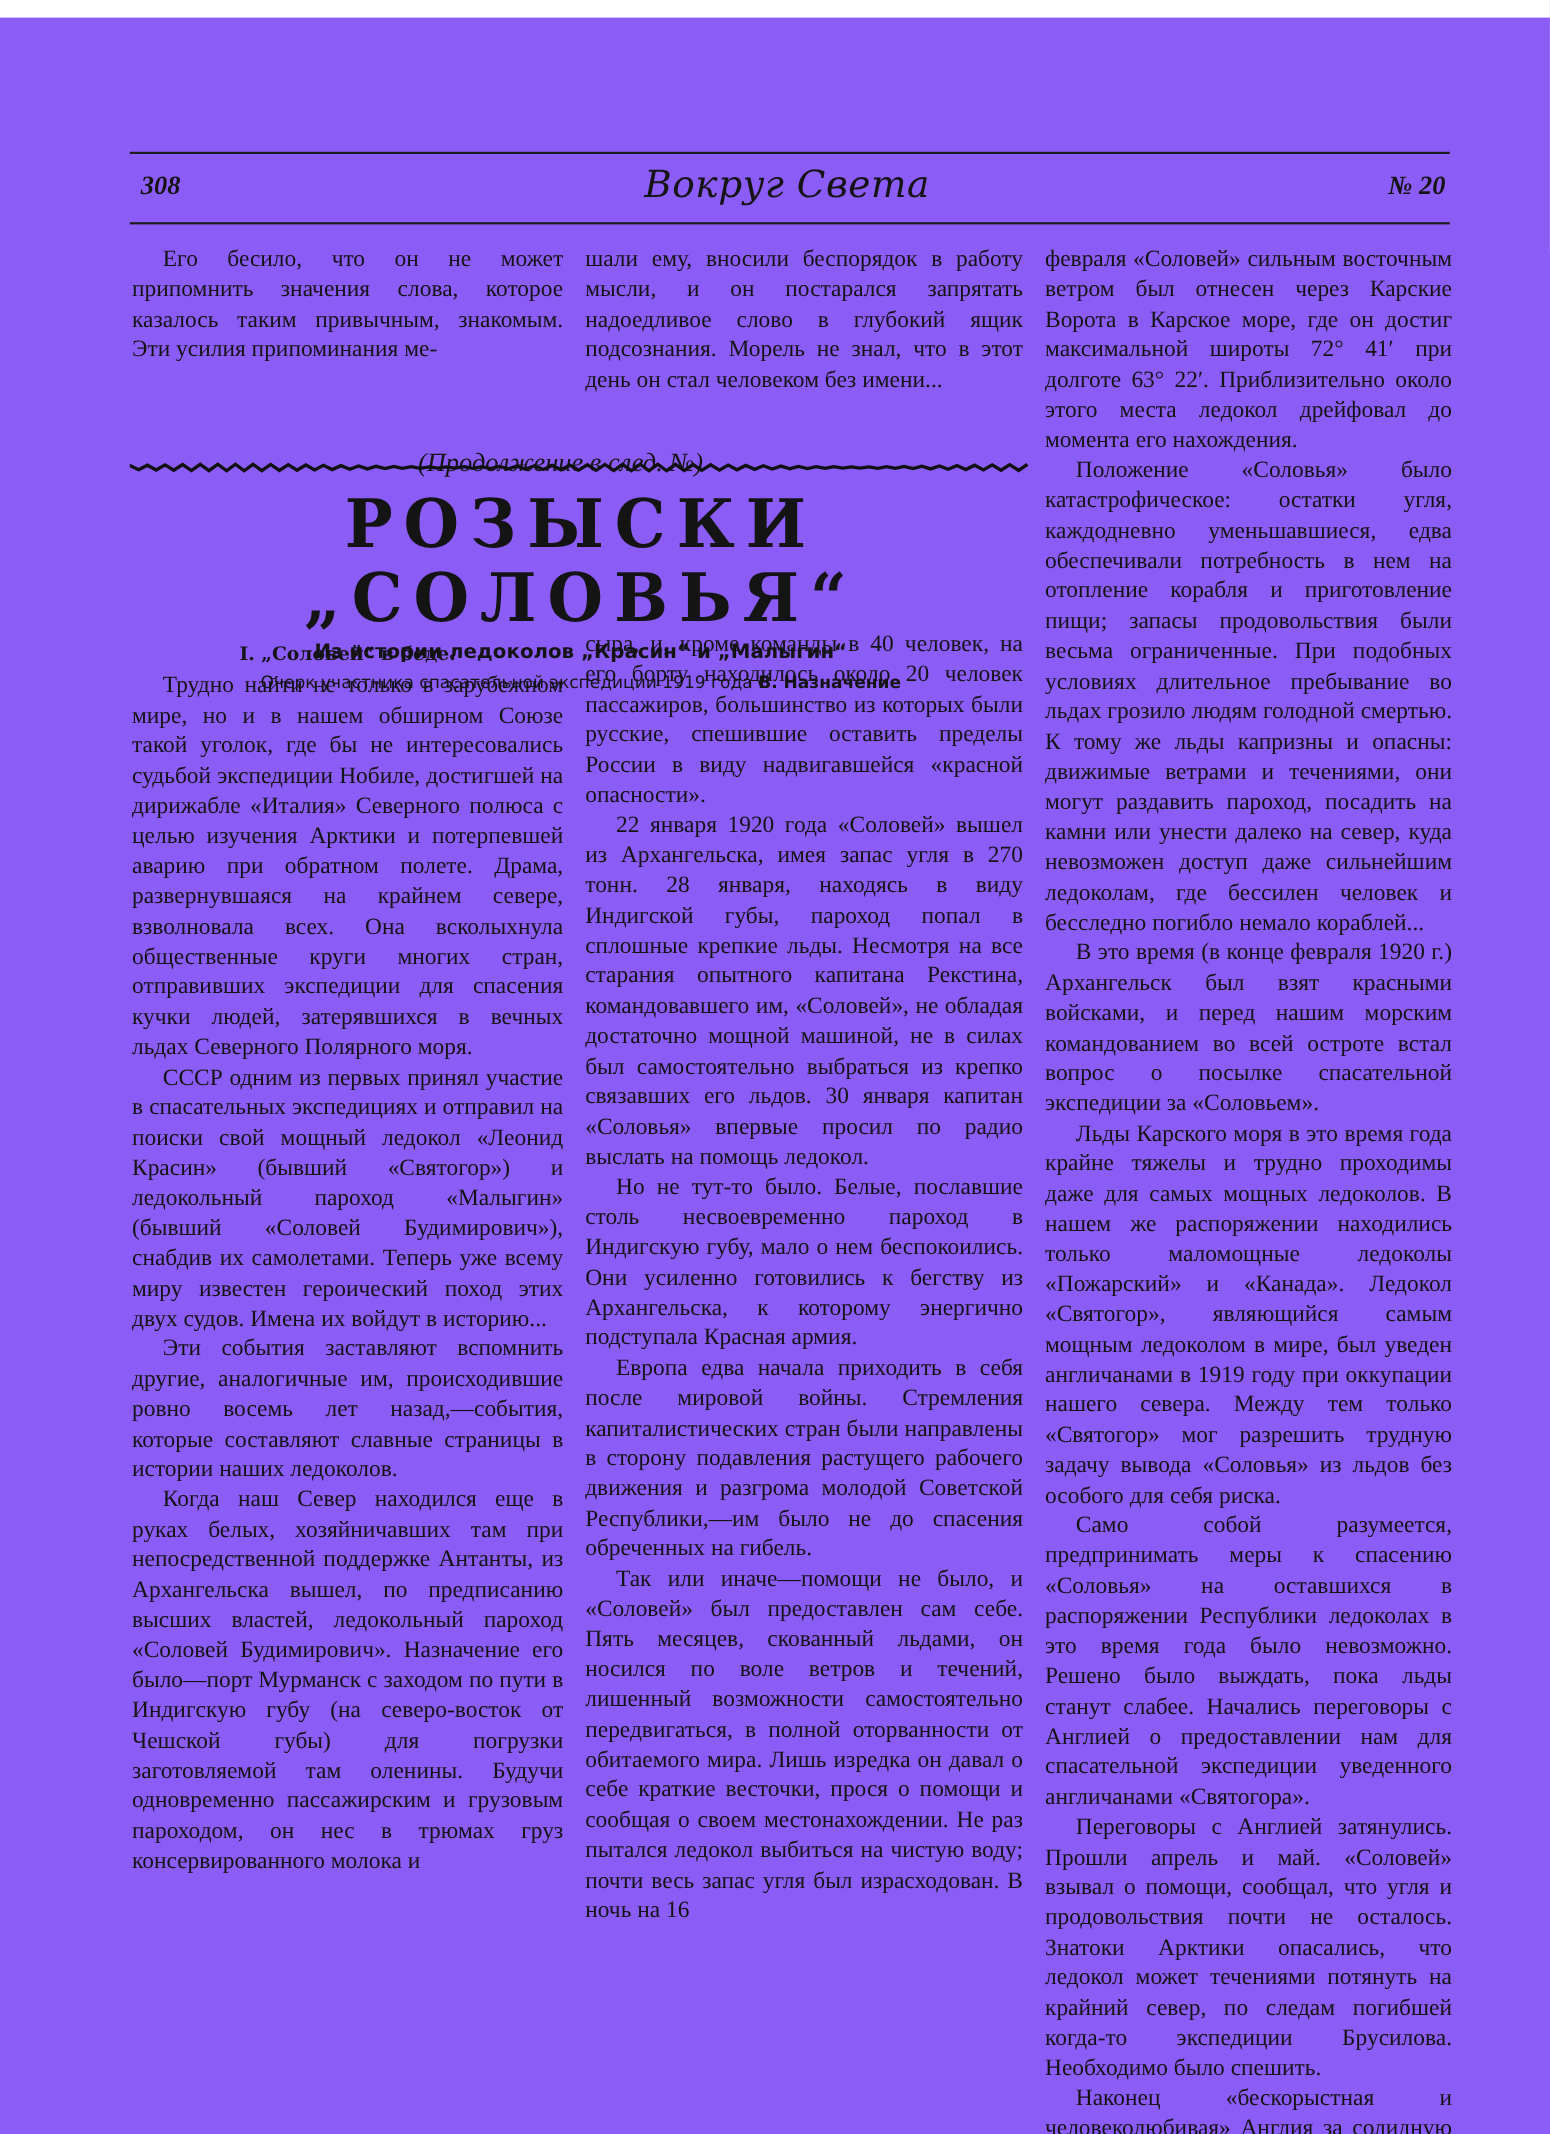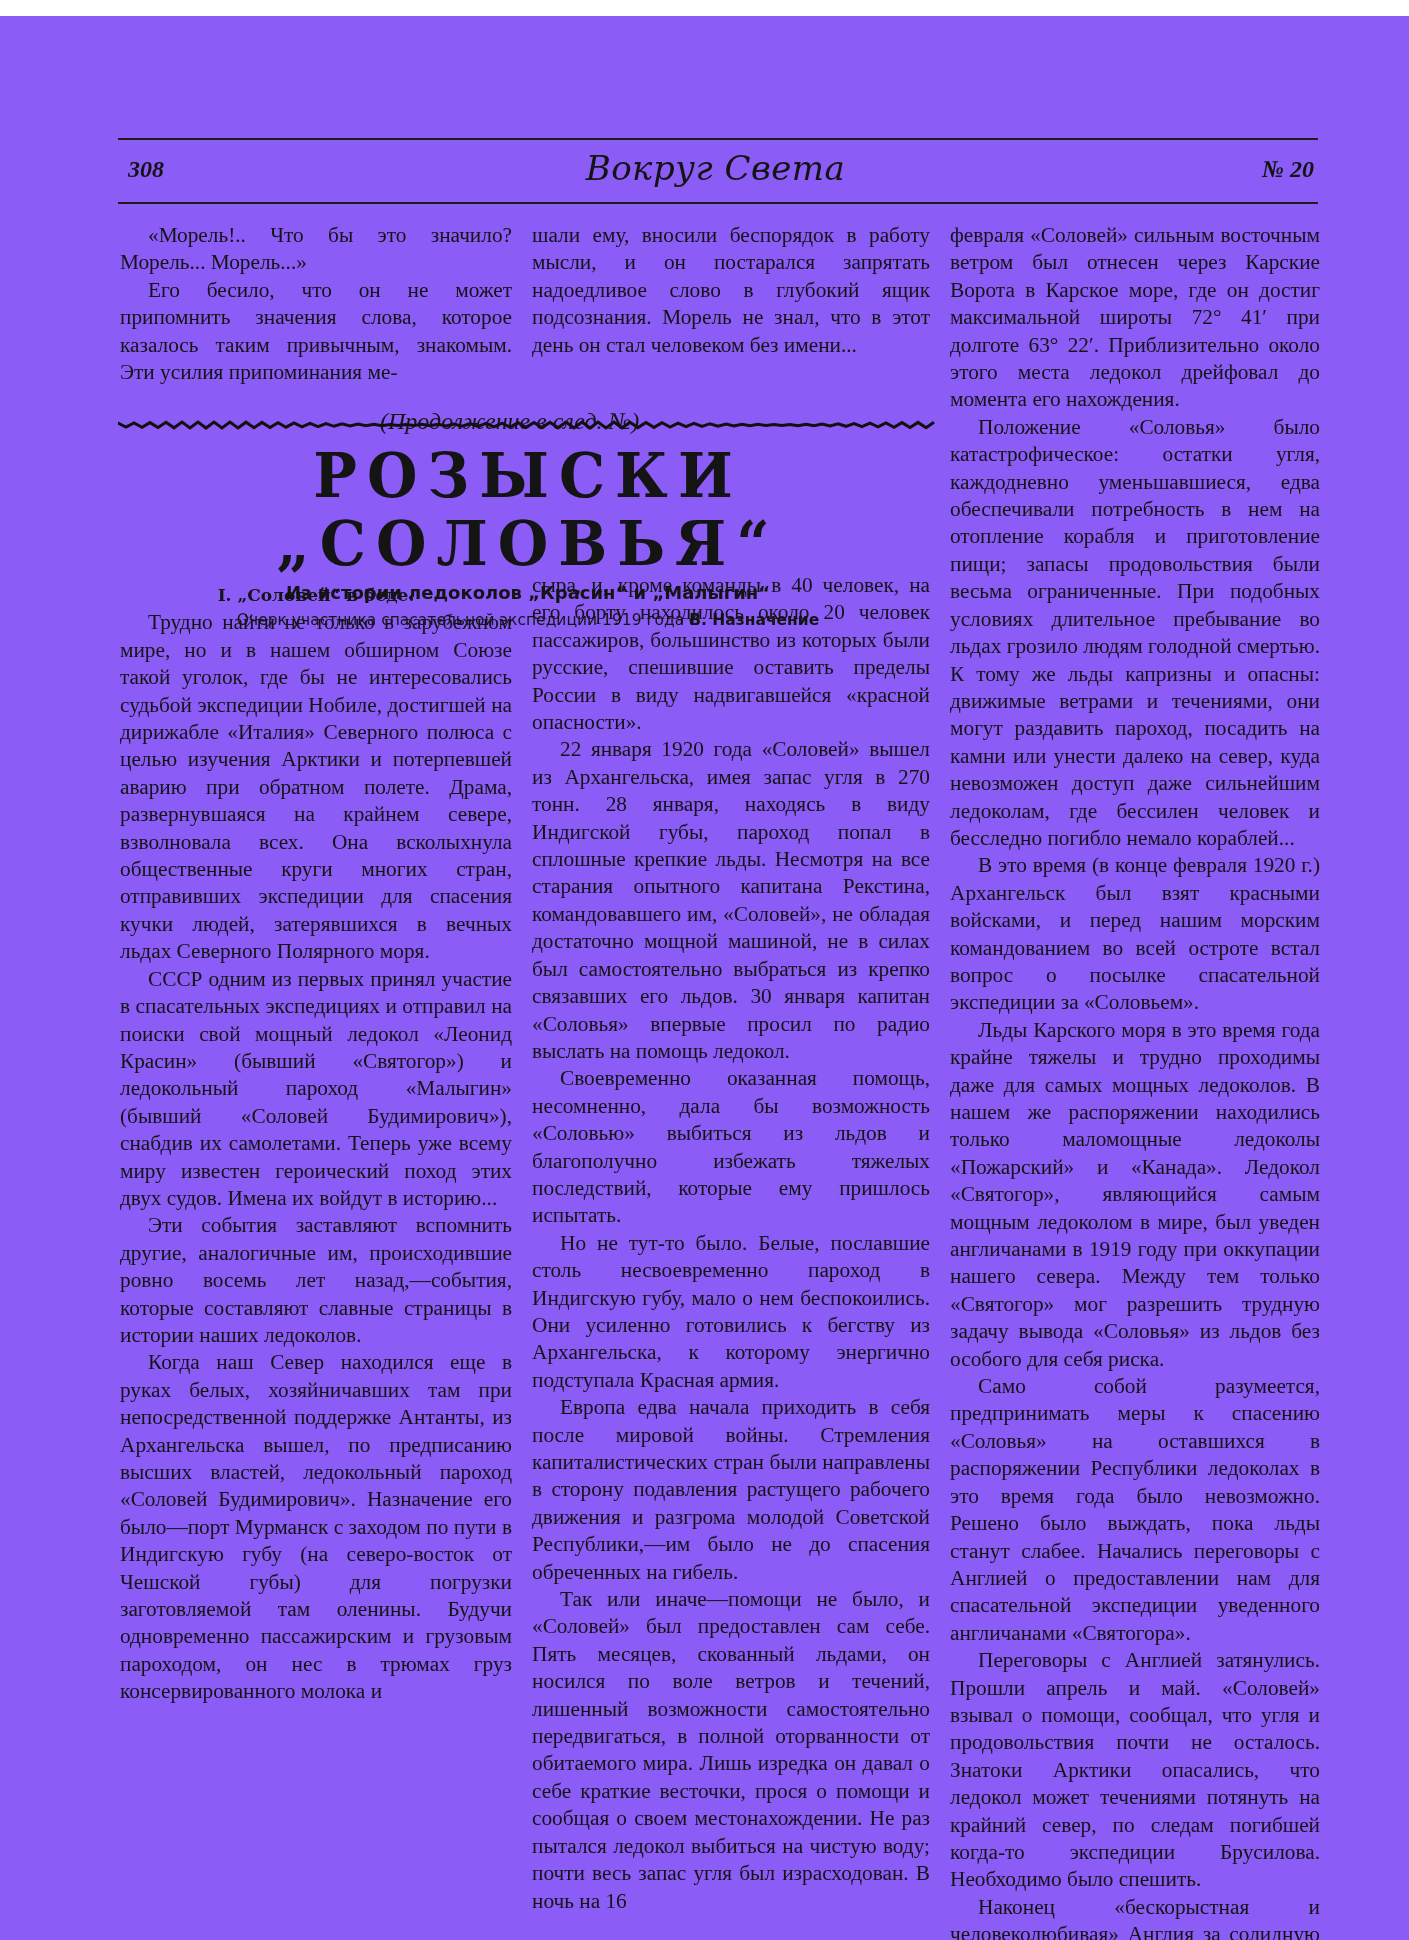--- a/index.html
+++ b/index.html
@@ -36,21 +36,20 @@
 
 <div class="page">
 
   <div class="rule top"></div>
   <div class="hdr-num hdr-left">308</div>
   <div class="hdr-title">Вокруг Света</div>
   <div class="hdr-num hdr-right">№ 20</div>
   <div class="rule head"></div>
 
   <div class="col c1" style="top:206px;">
-    <p>«Морель!.. Что бы это значило? Морель... Морель...»</p>
     <p>Его бесило, что он не может припомнить значения слова, которое казалось таким привычным, знакомым. Эти усилия припоминания ме-</p>
   </div>
   <div class="col c2" style="top:206px;">
     <p class="noindent">шали ему, вносили беспорядок в работу мысли, и он постарался запрятать надоедливое слово в глубокий ящик подсознания. Морель не знал, что в этот день он стал человеком без имени...</p>
   </div>
   <div class="cont">(Продолжение в след. №)</div>
 
   <svg class="wavy" viewBox="0 0 820 14" preserveAspectRatio="none">
     <path id="wavePath" d="M0 7 L0 5.2 L8 9.0 L16 4.9 L24 9.3 L32 4.6 L40 9.5 L48 4.3 L56 9.8 L64 4.1 L72 9.9 L80 4.0 L88 10.0 L96 4.0 L104 10.0 L112 4.1 L120 9.9 L128 4.2 L136 9.7 L144 4.4 L152 9.5 L160 4.7 L168 9.2 L176 5.0 L184 8.9 L192 5.3 L200 8.6 L208 5.6 L216 8.3 L224 5.9 L232 8.0 L240 6.1 L248 7.8 L256 6.3 L264 7.7 L272 6.4 L280 7.6 L288 6.4 L296 7.6 L304 6.3 L312 7.7 L320 6.2 L328 7.9 L336 6.0 L344 8.2 L352 5.7 L360 8.5 L368 5.4 L376 8.8 L384 5.1 L392 9.1 L400 4.8 L408 9.4 L416 4.5 L424 9.6 L432 4.2 L440 9.8 L448 4.1 L456 10.0 L464 4.0 L472 10.0 L480 4.0 L488 10.0 L496 4.1 L504 9.8 L512 4.3 L520 9.6 L528 4.5 L536 9.4 L544 4.8 L552 9.1 L560 5.1 L568 8.7 L576 5.4 L584 8.4 L592 5.7 L600 8.1 L608 6.0 L616 7.9 L624 6.2 L632 7.7 L640 6.3 L648 7.6 L656 6.4 L664 7.6 L672 6.4 L680 7.7 L688 6.3 L696 7.8 L704 6.1 L712 8.0 L720 5.8 L728 8.3 L736 5.6 L744 8.6 L752 5.2 L760 8.9 L768 4.9 L776 9.2 L784 4.6 L792 9.5 L800 4.4 L808 9.7 L816 4.2" fill="none" stroke="#111" stroke-width="3"></path>
   </svg>
@@ -68,21 +67,20 @@
     <p class="section-heading">I. „Соловей“ в беде.</p>
     <p>Трудно найти не только в зарубежном мире, но и в нашем обширном Союзе такой уголок, где бы не интересовались судьбой экспедиции Нобиле, достигшей на дирижабле «Италия» Северного полюса с целью изучения Арктики и потерпевшей аварию при обратном полете. Драма, развернувшаяся на крайнем севере, взволновала всех. Она всколыхнула общественные круги многих стран, отправивших экспедиции для спасения кучки людей, затерявшихся в вечных льдах Северного Полярного моря.</p>
     <p>СССР одним из первых принял участие в спасательных экспедициях и отправил на поиски свой мощный ледокол «Леонид Красин» (бывший «Святогор») и ледокольный пароход «Малыгин» (бывший «Соловей Будимирович»), снабдив их самолетами. Теперь уже всему миру известен героический поход этих двух судов. Имена их войдут в историю...</p>
     <p>Эти события заставляют вспомнить другие, аналогичные им, происходившие ровно восемь лет назад,—события, которые составляют славные страницы в истории наших ледоколов.</p>
     <p>Когда наш Север находился еще в руках белых, хозяйничавших там при непосредственной поддержке Антанты, из Архангельска вышел, по предписанию высших властей, ледокольный пароход «Соловей Будимирович». Назначение его было—порт Мурманск с заходом по пути в Индигскую губу (на северо-восток от Чешской губы) для погрузки заготовляемой там оленины. Будучи одновременно пассажирским и грузовым пароходом, он нес в трюмах груз консервированного молока и</p>
   </div>
 
   <div class="col c2" style="top:556px;">
     <p class="noindent">сыра, и, кроме команды в 40 человек, на его борту находилось около 20 человек пассажиров, большинство из которых были русские, спешившие оставить пределы России в виду надвигавшейся «красной опасности».</p>
     <p>22 января 1920 года «Соловей» вышел из Архангельска, имея запас угля в 270 тонн. 28 января, находясь в виду Индигской губы, пароход попал в сплошные крепкие льды. Несмотря на все старания опытного капитана Рекстина, командовавшего им, «Соловей», не обладая достаточно мощной машиной, не в силах был самостоятельно выбраться из крепко связавших его льдов. 30 января капитан «Соловья» впервые просил по радио выслать на помощь ледокол.</p>
-    <p>Своевременно оказанная помощь, несомненно, дала бы возможность «Соловью» выбиться из льдов и благополучно избежать тяжелых последствий, которые ему пришлось испытать.</p>
     <p>Но не тут-то было. Белые, пославшие столь несвоевременно пароход в Индигскую губу, мало о нем беспокоились. Они усиленно готовились к бегству из Архангельска, к которому энергично подступала Красная армия.</p>
     <p>Европа едва начала приходить в себя после мировой войны. Стремления капиталистических стран были направлены в сторону подавления растущего рабочего движения и разгрома молодой Советской Республики,—им было не до спасения обреченных на гибель.</p>
     <p>Так или иначе—помощи не было, и «Соловей» был предоставлен сам себе. Пять месяцев, скованный льдами, он носился по воле ветров и течений, лишенный возможности самостоятельно передвигаться, в полной оторванности от обитаемого мира. Лишь изредка он давал о себе краткие весточки, прося о помощи и сообщая о своем местонахождении. Не раз пытался ледокол выбиться на чистую воду; почти весь запас угля был израсходован. В ночь на 16</p>
   </div>
 
   <div class="col c3" style="top:206px;">
     <p class="noindent">февраля «Соловей» сильным восточным ветром был отнесен через Карские Ворота в Карское море, где он достиг максимальной широты 72° 41′ при долготе 63° 22′. Приблизительно около этого места ледокол дрейфовал до момента его нахождения.</p>
     <p>Положение «Соловья» было катастрофическое: остатки угля, каждодневно уменьшавшиеся, едва обеспечивали потребность в нем на отопление корабля и приготовление пищи; запасы продовольствия были весьма ограниченные. При подобных условиях длительное пребывание во льдах грозило людям голодной смертью. К тому же льды капризны и опасны: движимые ветрами и течениями, они могут раздавить пароход, посадить на камни или унести далеко на север, куда невозможен доступ даже сильнейшим ледоколам, где бессилен человек и бесследно погибло немало кораблей...</p>
     <p>В это время (в конце февраля 1920 г.) Архангельск был взят красными войсками, и перед нашим морским командованием во всей остроте встал вопрос о посылке спасательной экспедиции за «Соловьем».</p>
     <p>Льды Карского моря в это время года крайне тяжелы и трудно проходимы даже для самых мощных ледоколов. В нашем же распоряжении находились только маломощные ледоколы «Пожарский» и «Канада». Ледокол «Святогор», являющийся самым мощным ледоколом в мире, был уведен англичанами в 1919 году при оккупации нашего севера. Между тем только «Святогор» мог разрешить трудную задачу вывода «Соловья» из льдов без особого для себя риска.</p>

